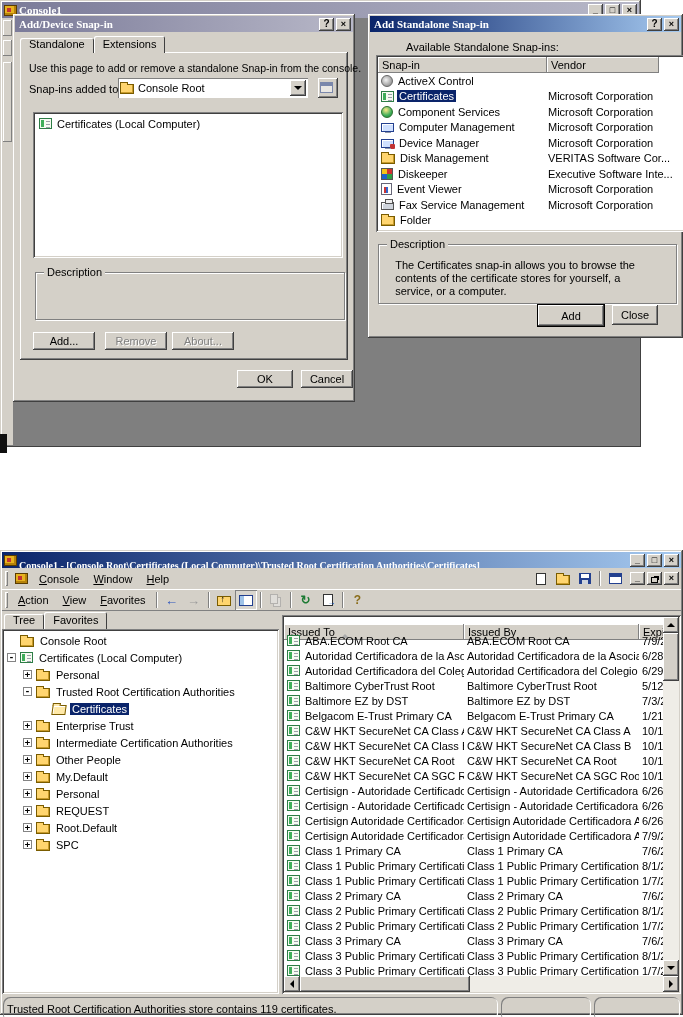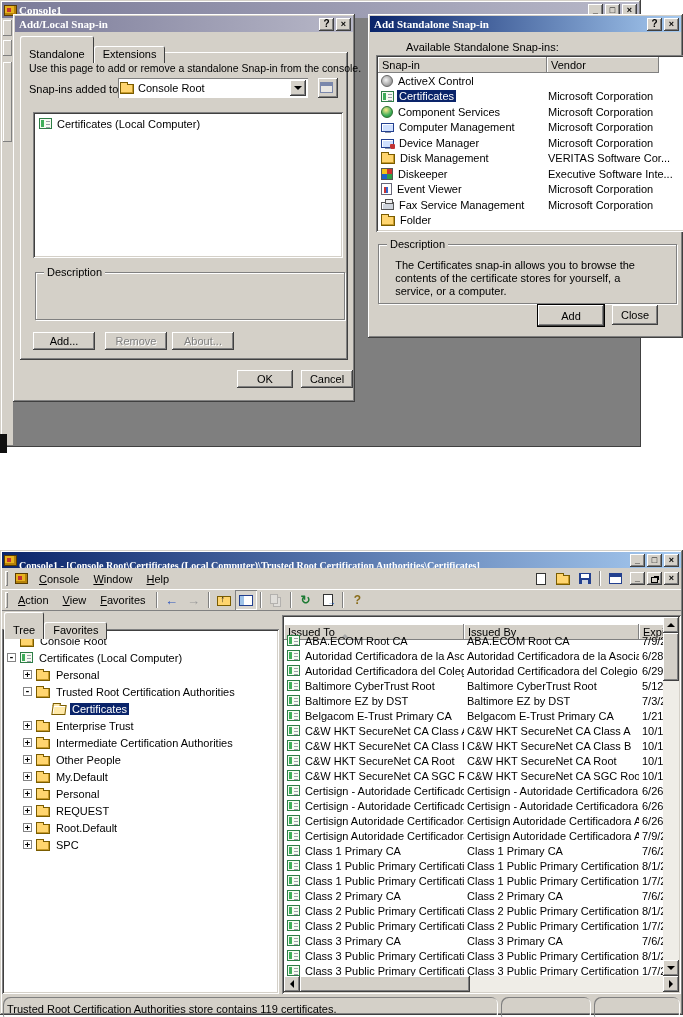--- a/index.html
+++ b/index.html
@@ -31,21 +31,21 @@
 
   .btn{height:21px;display:flex;align-items:center;justify-content:center;font-size:11px;position:absolute;}
   .btn.disabled{color:#808080;text-shadow:1px 1px 0 #fff;}
   .btn-default-ring{position:absolute;border:1px solid #000;}
 
   .menu-item{display:inline-block;padding:3px 7px;}
   .menu-item::first-letter{text-decoration:underline;}
 
   .tab{display:inline-block;padding:2px 9px 3px 9px;background:#d4d0c8;position:relative;
        box-shadow:inset 1px 1px 0 #fff,inset -1px 0 0 #404040;border-top-left-radius:2px;border-top-right-radius:2px;}
-  .tab.active{padding-top:12px;margin-bottom:-2px;z-index:3;}
+  .tab.active{padding-top:0;margin-bottom:-2px;z-index:3;}
 
   
   .ic{display:inline-block;vertical-align:middle;position:relative;flex:none;}
   .folder-icon,.disk-management-icon,.open-folder-icon{width:14px;height:10px;background:#ffd56f;
        border:1px solid #7a5c00;box-shadow:inset -1px -1px 0 #c89b2a;margin-top:2px;}
   .folder-icon::before,.disk-management-icon::before,.open-folder-icon::before{content:"";position:absolute;
        top:-3px;left:-1px;width:6px;height:2px;background:#ffd56f;border:1px solid #7a5c00;border-bottom:none;}
   .folder-open-icon{width:14px;height:10px;background:#ffe9a8;border:1px solid #7a5c00;
        box-shadow:inset 1px 1px 0 #fff;margin-top:2px;transform:skewX(-8deg);}
   .folder-open-icon::before{content:"";position:absolute;top:-3px;left:-1px;width:6px;height:2px;
@@ -169,21 +169,21 @@
         <div class="strip-frag" style="top:2px;height:16px;"></div>
         <div class="strip-frag" style="top:22px;height:16px;"></div>
         <div class="strip-frag" style="top:44px;height:80px;"></div>
       </div>
       <div class="mmc-workspace"></div>
     </div>
     <div class="notch"></div>
 
     <div id="dlg-addremove" class="dlg out">
       <div class="titlebar tb-inactive">
-        <span class="tb-text">Add/Local Snap-in</span>
+        <span class="tb-text">Add/Device Snap-in</span>
         <span class="caps">
           <span class="cap out help-glyph"></span>
           <span class="cap out">×</span>
         </span>
       </div>
       <div style="position:absolute;left:7px;top:22px;z-index:3;">
         <span class="tab active">Standalone</span><span class="tab">Extensions</span>
       </div>
       <div class="out" style="position:absolute;left:7px;right:7px;top:38px;height:308px;"></div>
 

